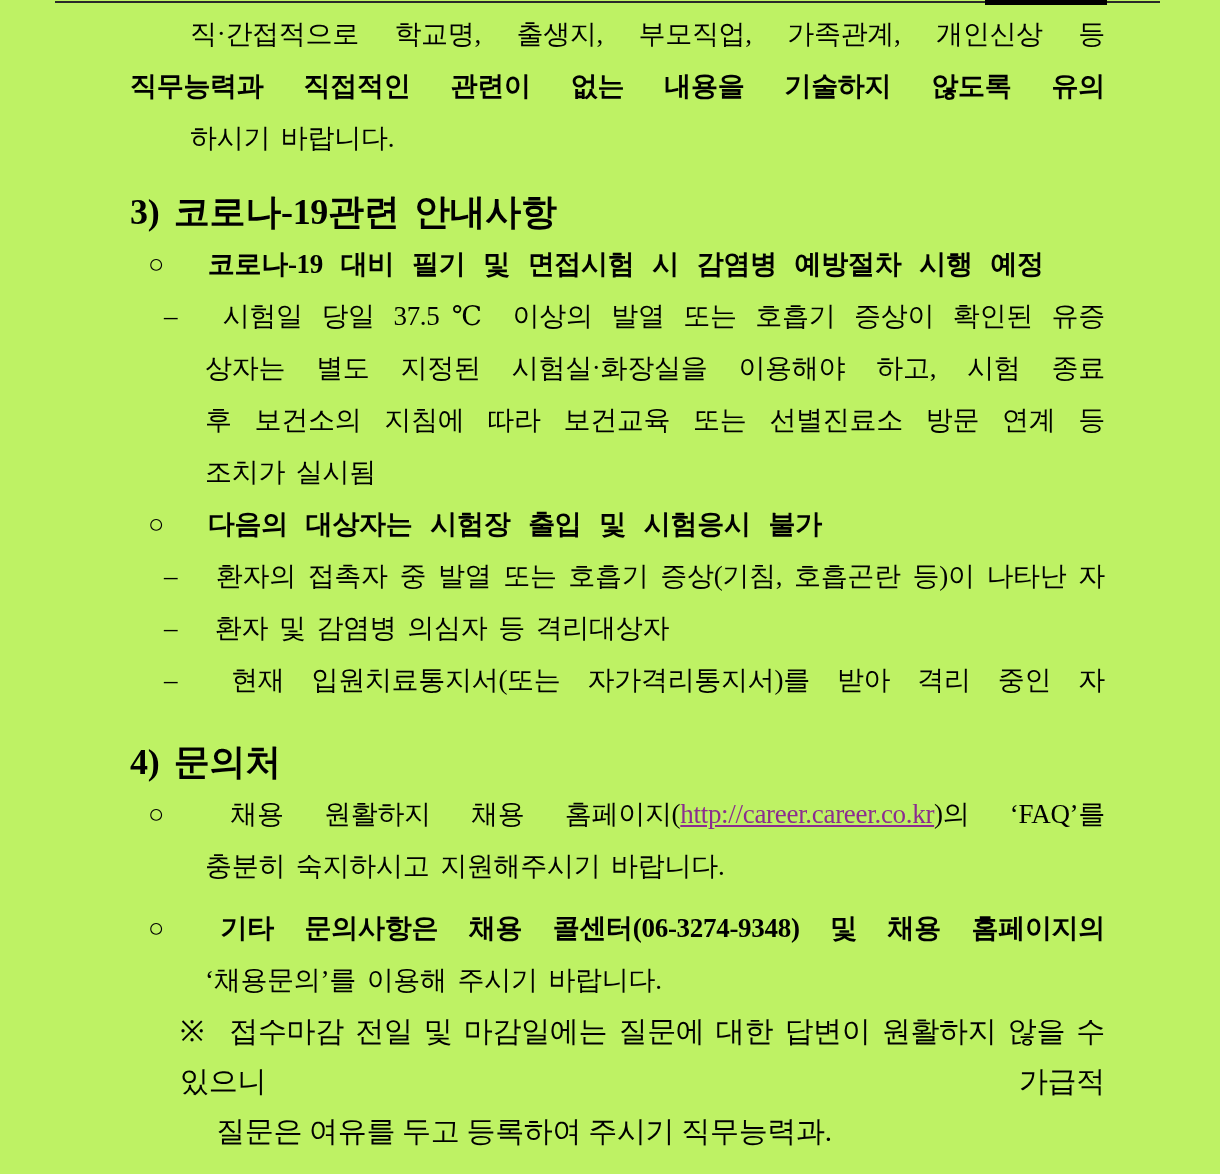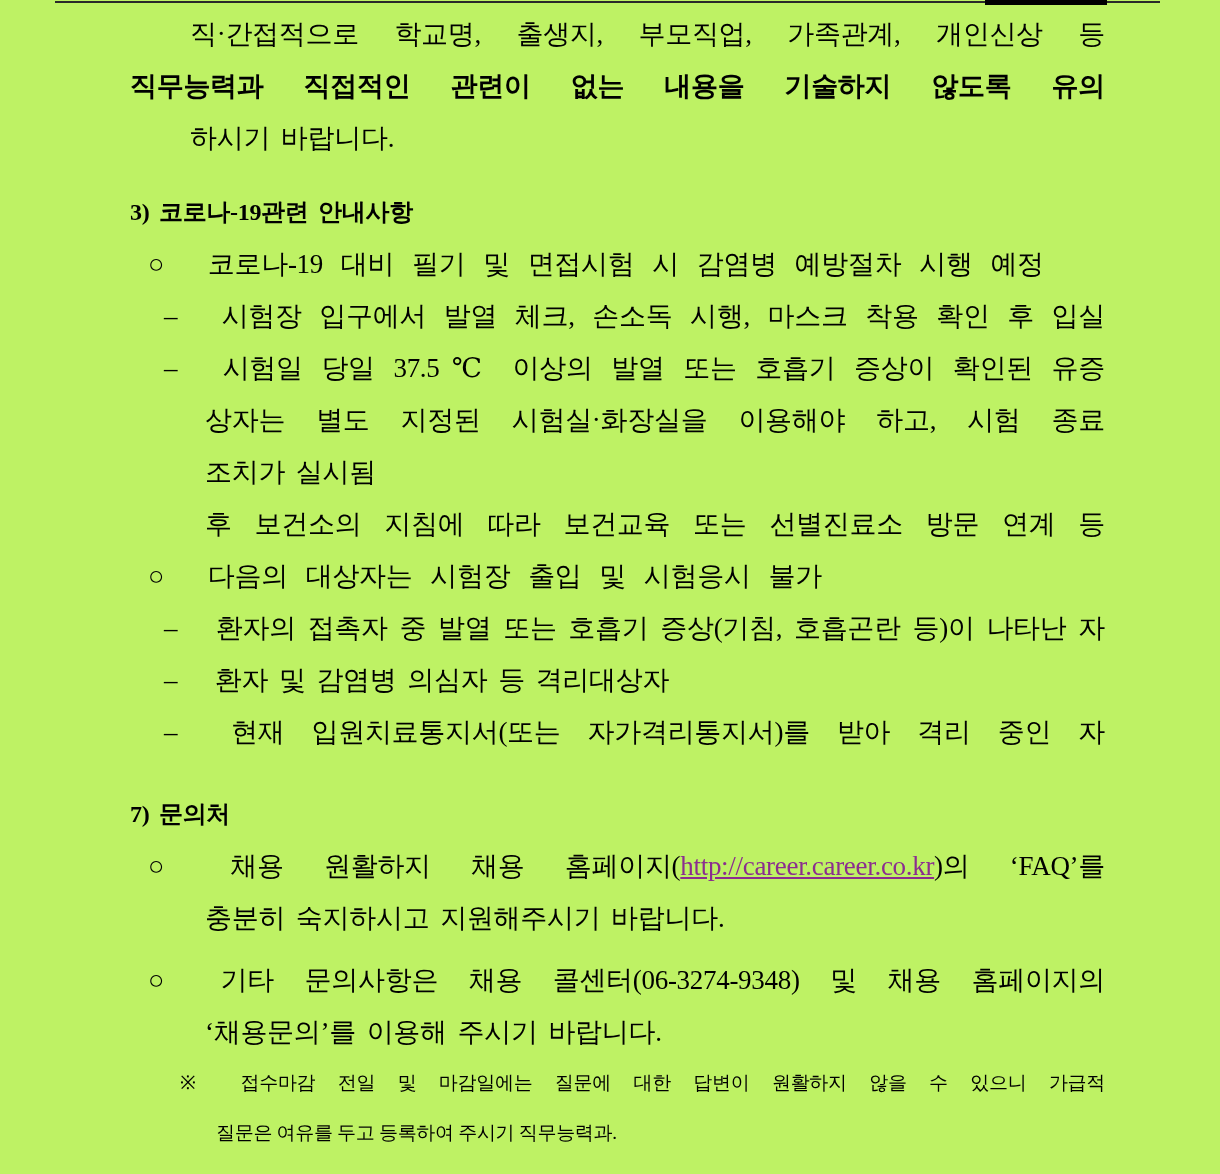--- a/index.html
+++ b/index.html
@@ -34,40 +34,40 @@
   .l {
     min-height: 52px;
     line-height: 52px;
     word-spacing: 0.16em;
   }
   .just {
     text-align: justify;
     text-align-last: justify;
     word-spacing: normal;
   }
-  .wide { word-spacing: 0.42em; }
+  .wide { word-spacing: 0.42em; font-weight: bold; }
   .bold { font-weight: bold; }
   .heading {
     font-weight: bold;
-    font-size: 24px;
+    font-size: 36px;
   }
   .h3-gap { margin-top: 22px; }
   .h4-gap { margin-top: 30px; }
   .etc-gap { margin-top: 10px; }
   .ind-body  { padding-left: 60px; }   
   .ind-circle{ padding-left: 18px; }   
   .ind-dash  { padding-left: 34px; }   
   .ind-cont  { padding-left: 75px; }   
   .ind-note  { padding-left: 50px; }   
   .ind-note2 { padding-left: 86px; }   
   .mk-circle { display: inline-block; width: 42px; }
   .mk-dash   { display: inline-block; width: 40px; }
   .mk-note   { display: inline-block; width: 38px; }
   .note-line {
-    font-size: 19px;
+    font-size: 29px;
     min-height: 50px;
     line-height: 50px;
   }
   .link {
     text-decoration: underline;
     cursor: pointer;
   }
 </style>
 </head>
 <body>
@@ -80,39 +80,38 @@
   <div class="content">
 
     <div class="l just ind-body"><span>직·간접적으로 학교명, 출생지, 부모직업, 가족관계, 개인신상 등</span></div>
     <div class="l just bold"><span>직무능력과 직접적인 관련이 없는 내용을 기술하지 않도록 유의</span></div>
     <div class="l ind-body"><span>하시기 바랍니다.</span></div>
 
     <div class="l heading h3-gap"><span>3) 코로나-19관련 안내사항</span></div>
 
     <div class="l wide ind-circle"><span class="mk-circle">○</span> <span>코로나-19 대비 필기 및 면접시험 시 감염병 예방절차 시행 예정</span></div>
 
-    <div class="l just ind-dash"><span class="mk-dash">–</span> <span>시험장 입구에서 발열 체크, 손소독 시행, 마스크 착용 확인 후 입실</span></div>
 
     <div class="l just ind-dash"><span class="mk-dash">–</span> <span>시험일 당일 37.5℃ 이상의 발열 또는 호흡기 증상이 확인된 유증</span></div>
 
     <div class="l just ind-cont"><span>상자는 별도 지정된 시험실·화장실을 이용해야 하고, 시험 종료</span></div>
 
+    <div class="l just ind-cont"><span>후 보건소의 지침에 따라 보건교육 또는 선별진료소 방문 연계 등</span></div>
+
     <div class="l ind-cont"><span>조치가 실시됨</span></div>
-
-    <div class="l just ind-cont"><span>후 보건소의 지침에 따라 보건교육 또는 선별진료소 방문 연계 등</span></div>
 
     <div class="l wide ind-circle"><span class="mk-circle">○</span> <span>다음의 대상자는 시험장 출입 및 시험응시 불가</span></div>
 
     <div class="l just ind-dash"><span class="mk-dash">–</span> <span>환자의 접촉자 중 발열 또는 호흡기 증상(기침, 호흡곤란 등)이 나타난 자</span></div>
 
     <div class="l ind-dash"><span class="mk-dash">–</span> <span>환자 및 감염병 의심자 등 격리대상자</span></div>
 
     <div class="l just ind-dash"><span class="mk-dash">–</span> <span>현재 입원치료통지서(또는 자가격리통지서)를 받아 격리 중인 자</span></div>
 
-    <div class="l heading h4-gap"><span>7) 문의처</span></div>
+    <div class="l heading h4-gap"><span>4) 문의처</span></div>
 
     <div class="l just ind-circle"><span class="mk-circle">○</span> <span>채용 원활하지 채용 홈페이지(</span><a class="link" style="color: rgb(139, 45, 143);">http://career.career.co.kr</a><span>)의 ‘FAQ’를</span></div>
 
     <div class="l ind-cont"><span>충분히 숙지하시고 지원해주시기 바랍니다.</span></div>
 
     <div class="l just wide ind-circle etc-gap"><span class="mk-circle">○</span> <span>기타 문의사항은 채용 콜센터(06-3274-9348) 및 채용 홈페이지의</span></div>
 
     <div class="l ind-cont"><span>‘채용문의’를 이용해 주시기 바랍니다.</span></div>
 
     <div class="note-line just ind-note"><span class="mk-note">※</span> <span>접수마감 전일 및 마감일에는 질문에 대한 답변이 원활하지 않을 수 있으니 가급적</span></div>

